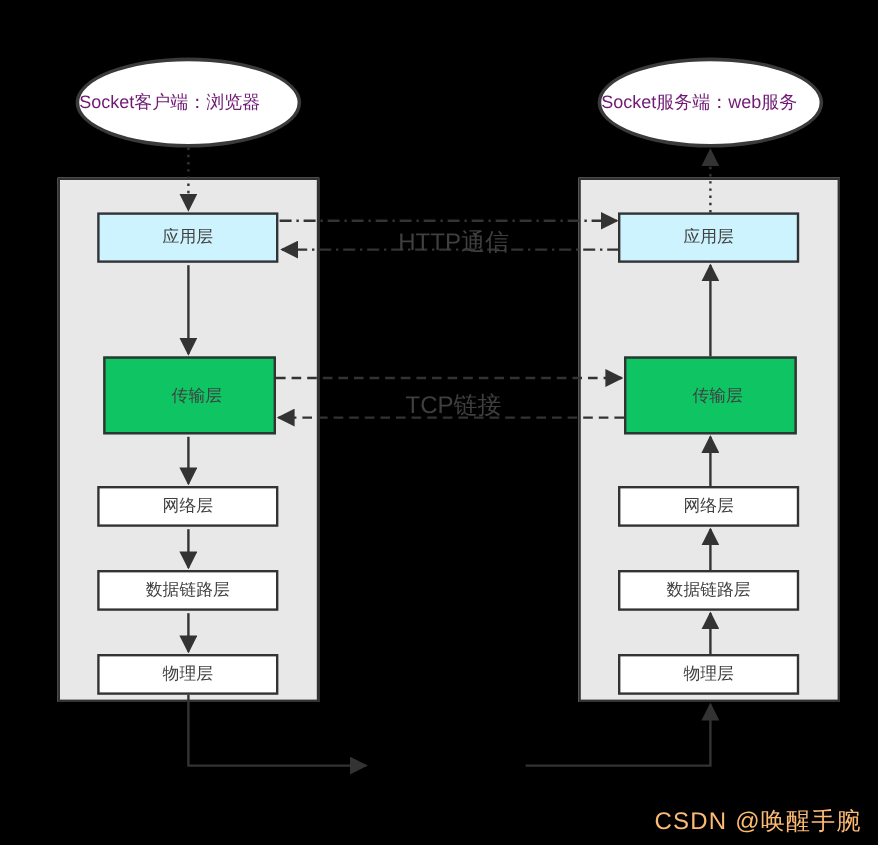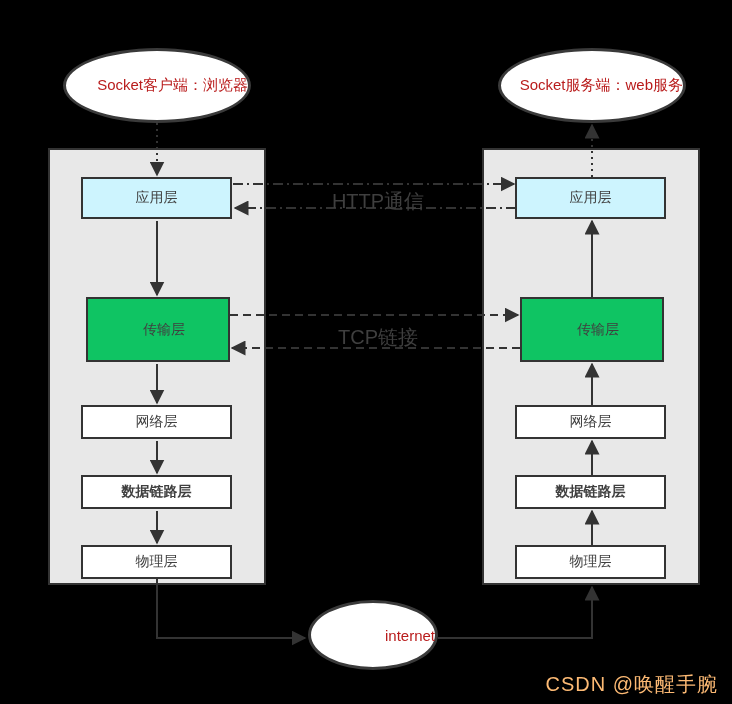--- a/index.html
+++ b/index.html
@@ -3,43 +3,43 @@
 <meta charset="utf-8">
 <style>
   html,body { margin:0; padding:0; background:#000; }
   .canvas {
     position:relative; width:732px; height:704px; background:#000000;
     font-family:"Liberation Sans","DejaVu Sans",sans-serif; overflow:hidden;
   }
   
   .node-ellipse {
     position:absolute; background:#ffffff; border:3px solid #3a3a3a;
-    border-radius:50%; display:flex; align-items:center; justify-content:flex-end;
-    box-sizing:border-box; color:#b91c1c; font-size:15px; white-space:nowrap;
+    border-radius:50%; display:flex; align-items:center; justify-content:flex-start;
+    box-sizing:border-box; color:#701a75; font-size:15px; white-space:nowrap;
   }
   .client-node   { left:63px;  top:48px;  width:188px; height:75px; }
   .server-node   { left:498px; top:48px;  width:188px; height:75px; }
   .internet-node { left:308px; top:600px; width:130px; height:70px; font-size:15px; }
   
   .column {
     position:absolute; top:148px; width:218px; height:437px;
     background:#e8e8e8; border:2px solid #333333; box-sizing:border-box;
   }
   .column-left  { left:48px; }
   .column-right { left:482px; }
   
   .layer-box {
     position:absolute; box-sizing:border-box; border:2px solid #333333;
     display:flex; align-items:center; justify-content:center;
     font-size:14px; color:#404040; background:#ffffff;
   }
   .layer-app       { left:31px; top:27px;  width:151px; height:42px; background:#cdf4fe; }
   .layer-transport { left:36px; top:147px; width:144px; height:65px; background:#0fc463;padding-left:12px; }
   .layer-network   { left:31px; top:255px; width:151px; height:34px; }
-  .layer-datalink  { left:31px; top:325px; width:151px; height:34px;font-weight:bold; }
+  .layer-datalink  { left:31px; top:325px; width:151px; height:34px; }
   .layer-physical  { left:31px; top:395px; width:151px; height:34px; }
   
   svg.connectors { position:absolute; left:0; top:0; width:732px; height:704px; }
   .ln        { stroke:#333333; stroke-width:2; fill:none; }
   .ln-dotted { stroke-dasharray:2 4; }
   .ln-dashdot{ stroke-dasharray:10 4 2 4; }
   .ln-dashed { stroke-dasharray:8 5; }
   
   .link-label {
     position:absolute; width:140px; text-align:center;
@@ -104,19 +104,16 @@
 
   <div class="link-label http-label">HTTP通信</div>
   <div class="link-label tcp-label">TCP链接</div>
 
   <div class="node-ellipse client-node">
     <span>Socket客户端：浏览器</span>
   </div>
   <div class="node-ellipse server-node">
     <span>Socket服务端：web服务</span>
   </div>
-  <div class="node-ellipse internet-node">
-    <span>internet</span>
-  </div>
 
   <div class="watermark">CSDN @唤醒手腕</div>
 
 </div>
 
 </body></html>

